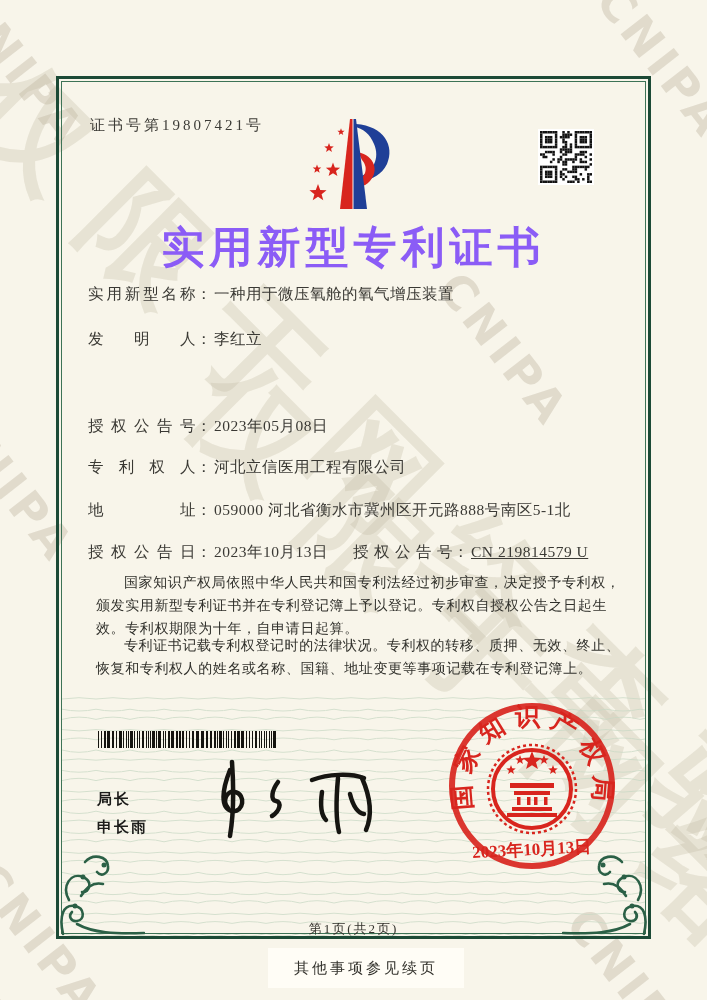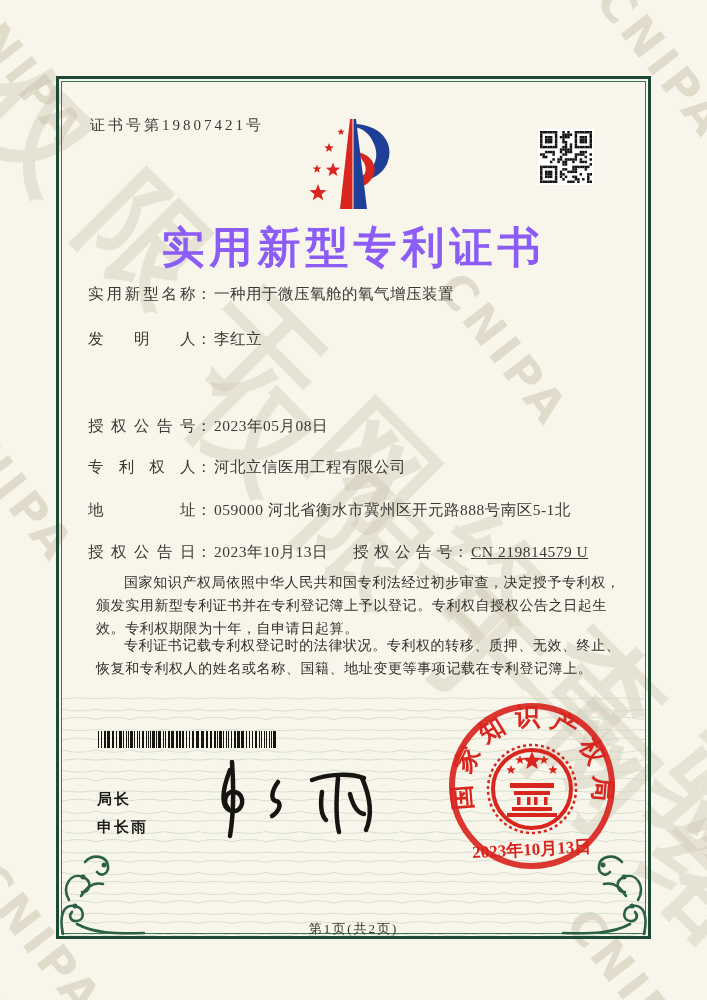--- a/index.html
+++ b/index.html
@@ -479,14 +479,15 @@
     <path d="M28,12 C36,3 50,6 51,16 C52,24 44,27 40,22"></path>
     <path d="M20,74 C36,83 58,84 87,83"></path>
     <path d="M24,46 C30,36 38,32 46,34"></path>
     <circle cx="18" cy="56" r="2.5" fill="#2b6046" stroke="none"></circle>
     <circle cx="26" cy="27" r="2.5" fill="#2b6046" stroke="none"></circle>
     <circle cx="47" cy="15" r="2.5" fill="#2b6046" stroke="none"></circle>
   </svg>
 
   <div class="page-info">第1页(共2页)</div>
 
+  <div class="footer-note">其他事项参见续页</div>
 
 </div>
 
 </body></html>

